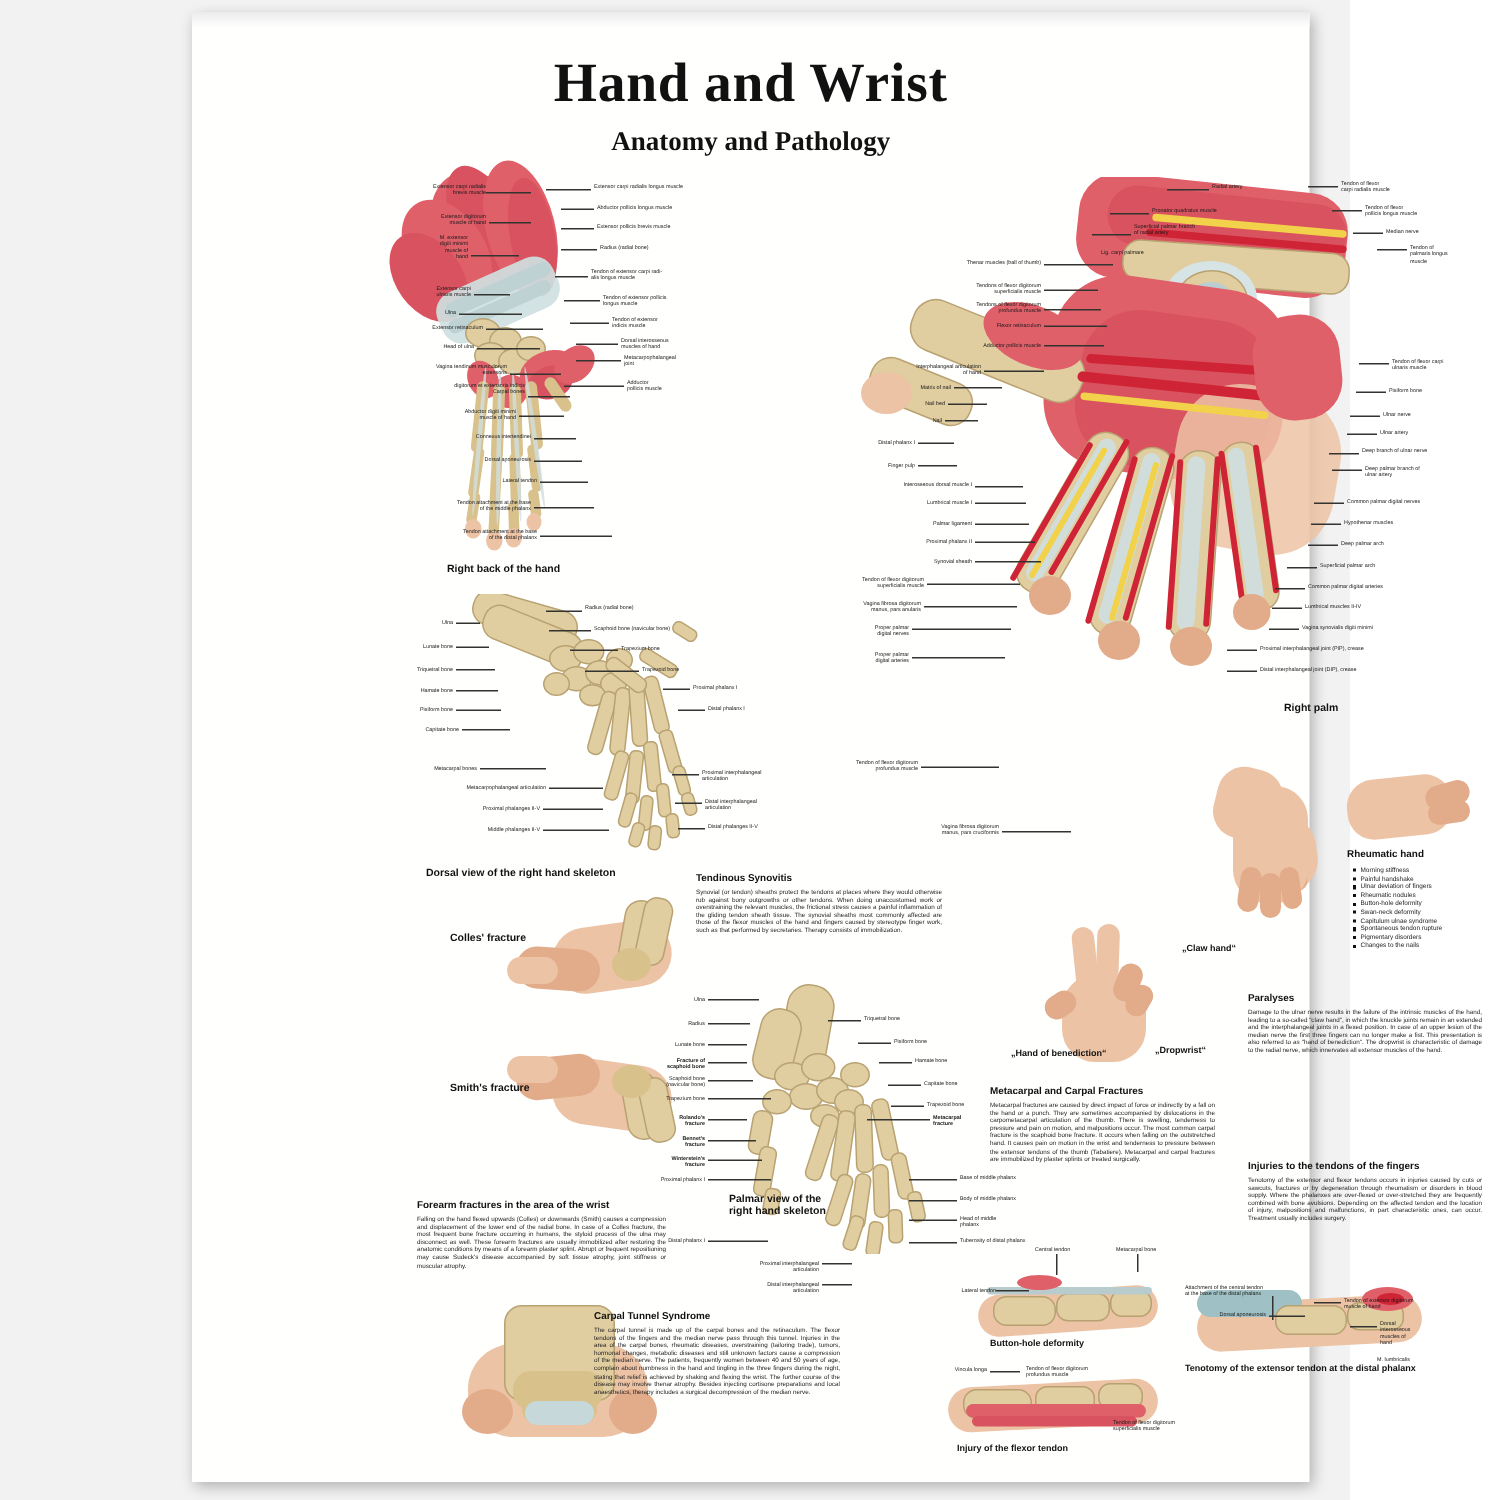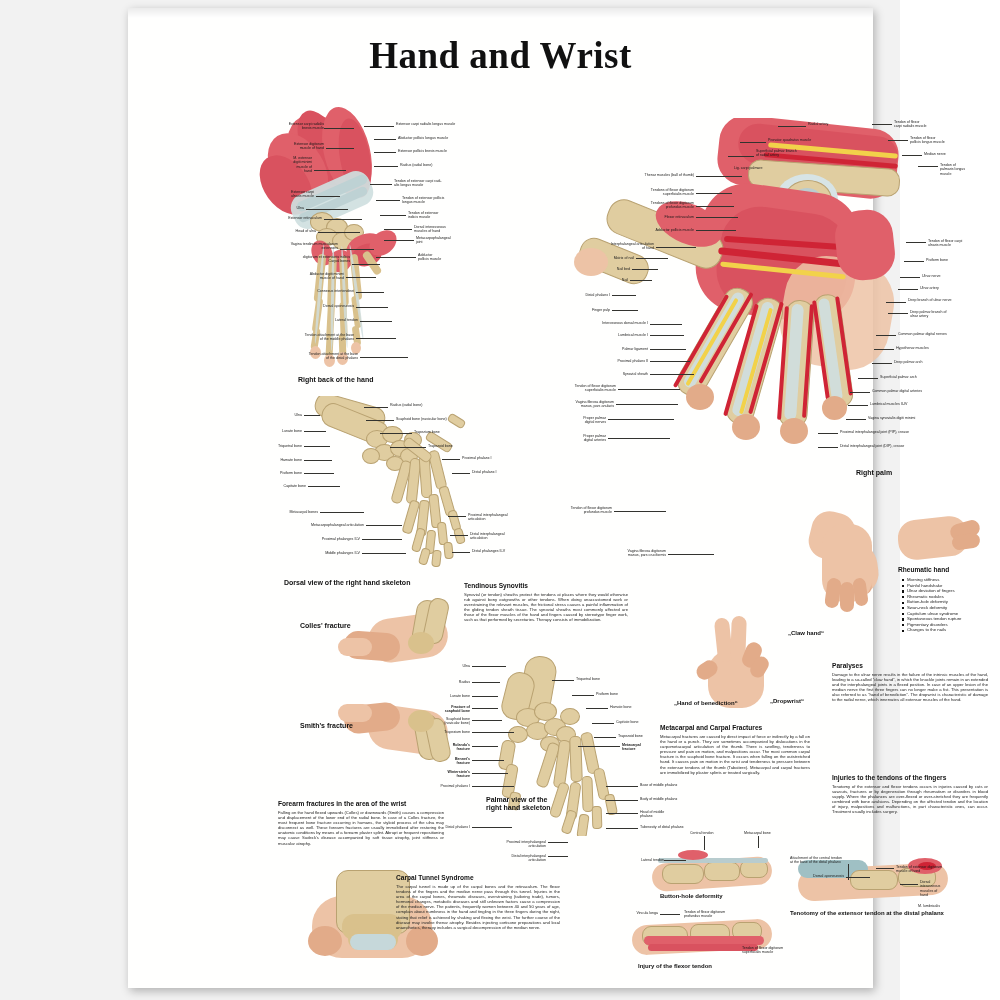--- a/index.html
+++ b/index.html
@@ -46,20 +46,21 @@
   .artery{position:absolute;background:#cf2435;border-radius:50%;}
   .nerve{position:absolute;background:#f2d24a;border-radius:50%;}
 </style>
 </head>
 <body>
 
 <div id="poster">
   <div class="sheet">
 
     <div class="title">Hand and Wrist</div>
+    <div class="subtitle">Anatomy and Pathology</div>
 
     <div class="art" style="left:100px;top:96px;width:230px;height:270px;">
 
       <div class="muscle" style="left:62px;top:8px;width:62px;height:86px;transform:rotate(-28deg);"></div>
       <div class="muscle2" style="left:74px;top:4px;width:40px;height:80px;transform:rotate(-24deg);"></div>
       <div class="muscle" style="left:44px;top:26px;width:52px;height:78px;transform:rotate(-32deg);"></div>
       <div class="muscle2" style="left:36px;top:48px;width:44px;height:66px;transform:rotate(-36deg);"></div>
       <div class="muscle" style="left:96px;top:2px;width:46px;height:92px;transform:rotate(-14deg);"></div>
       <div class="muscle2" style="left:112px;top:14px;width:30px;height:80px;transform:rotate(-10deg);"></div>
 

